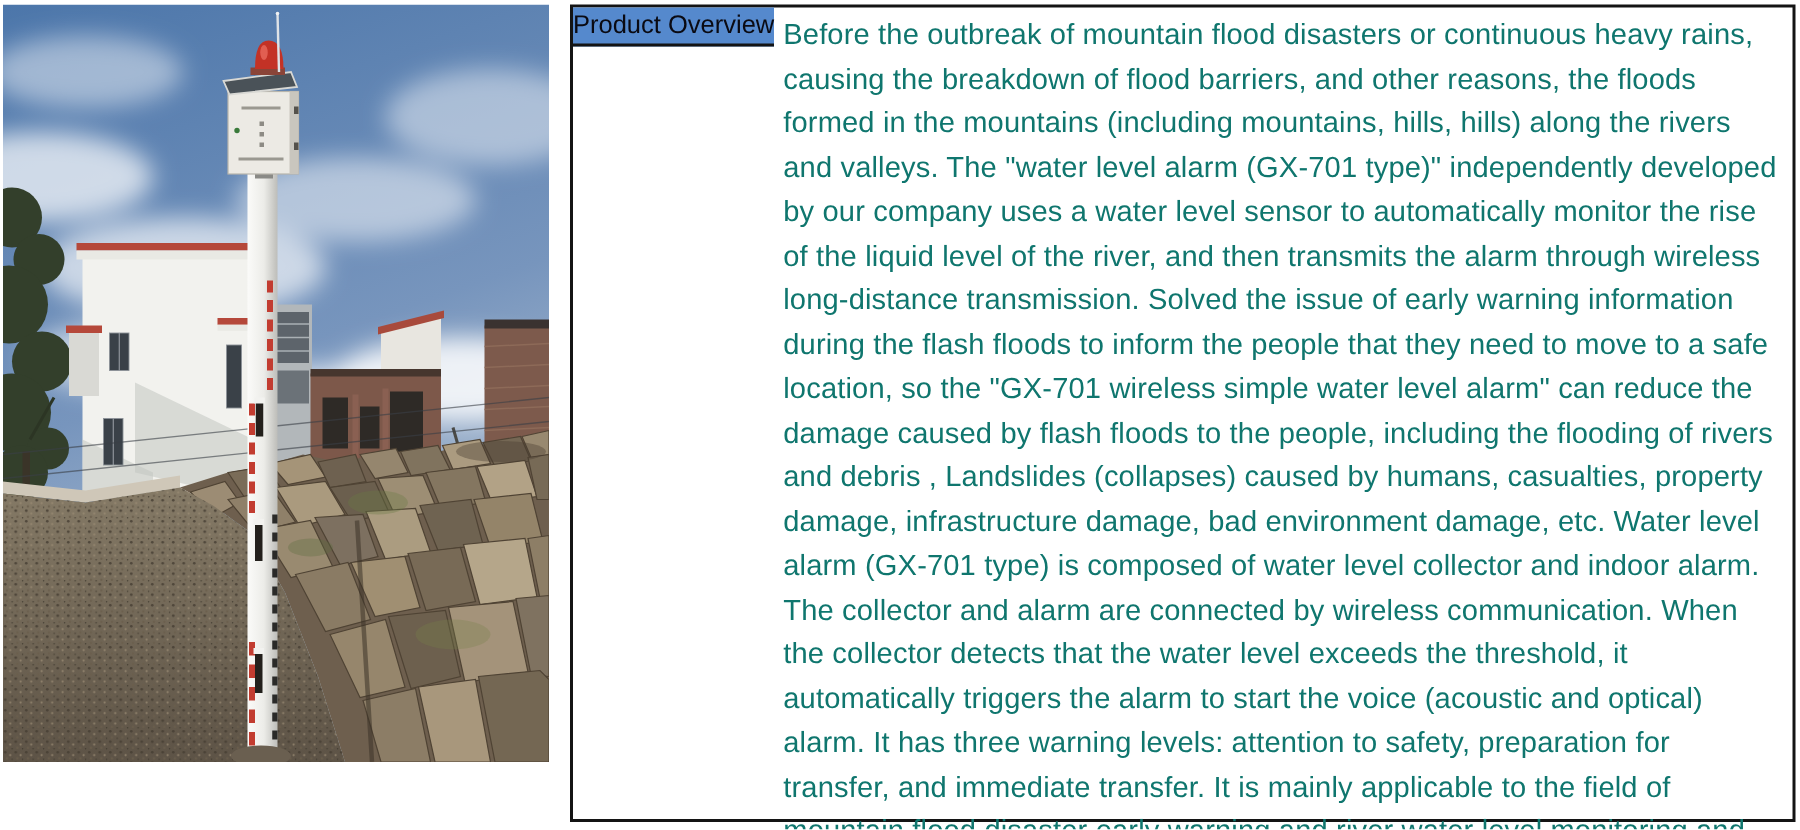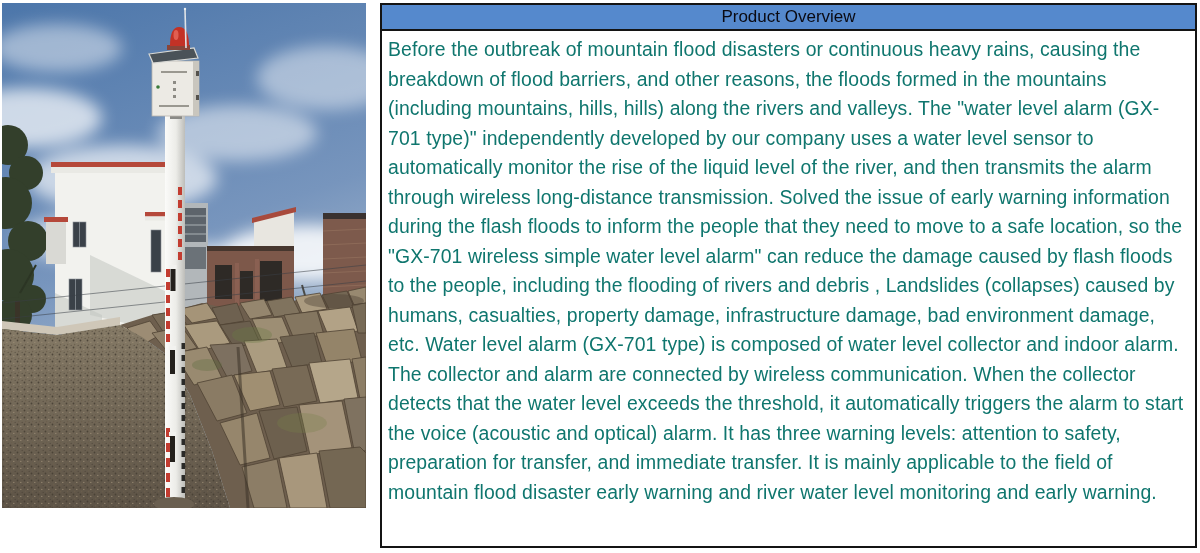--- a/index.html
+++ b/index.html
@@ -12,21 +12,21 @@
   }
   .photo-wrap{
     position:absolute;left:2px;top:3px;width:364px;height:505px;
   }
   .photo-wrap svg{display:block;}
   .panel{
     position:absolute;left:380px;top:3px;width:817px;height:545px;
     border:2px solid #141414;
     background:#ffffff;
     box-sizing:border-box;
-    display:flex;flex-direction:column;
+    display:flex;flex-direction:row;
   }
   .panel-header{
     height:24px;line-height:24px;
     background:#5589cd;
     border-bottom:2px solid #141414;
     text-align:center;
     font-size:17px;
     color:#0a0a12;
     flex:0 0 auto;
   }

